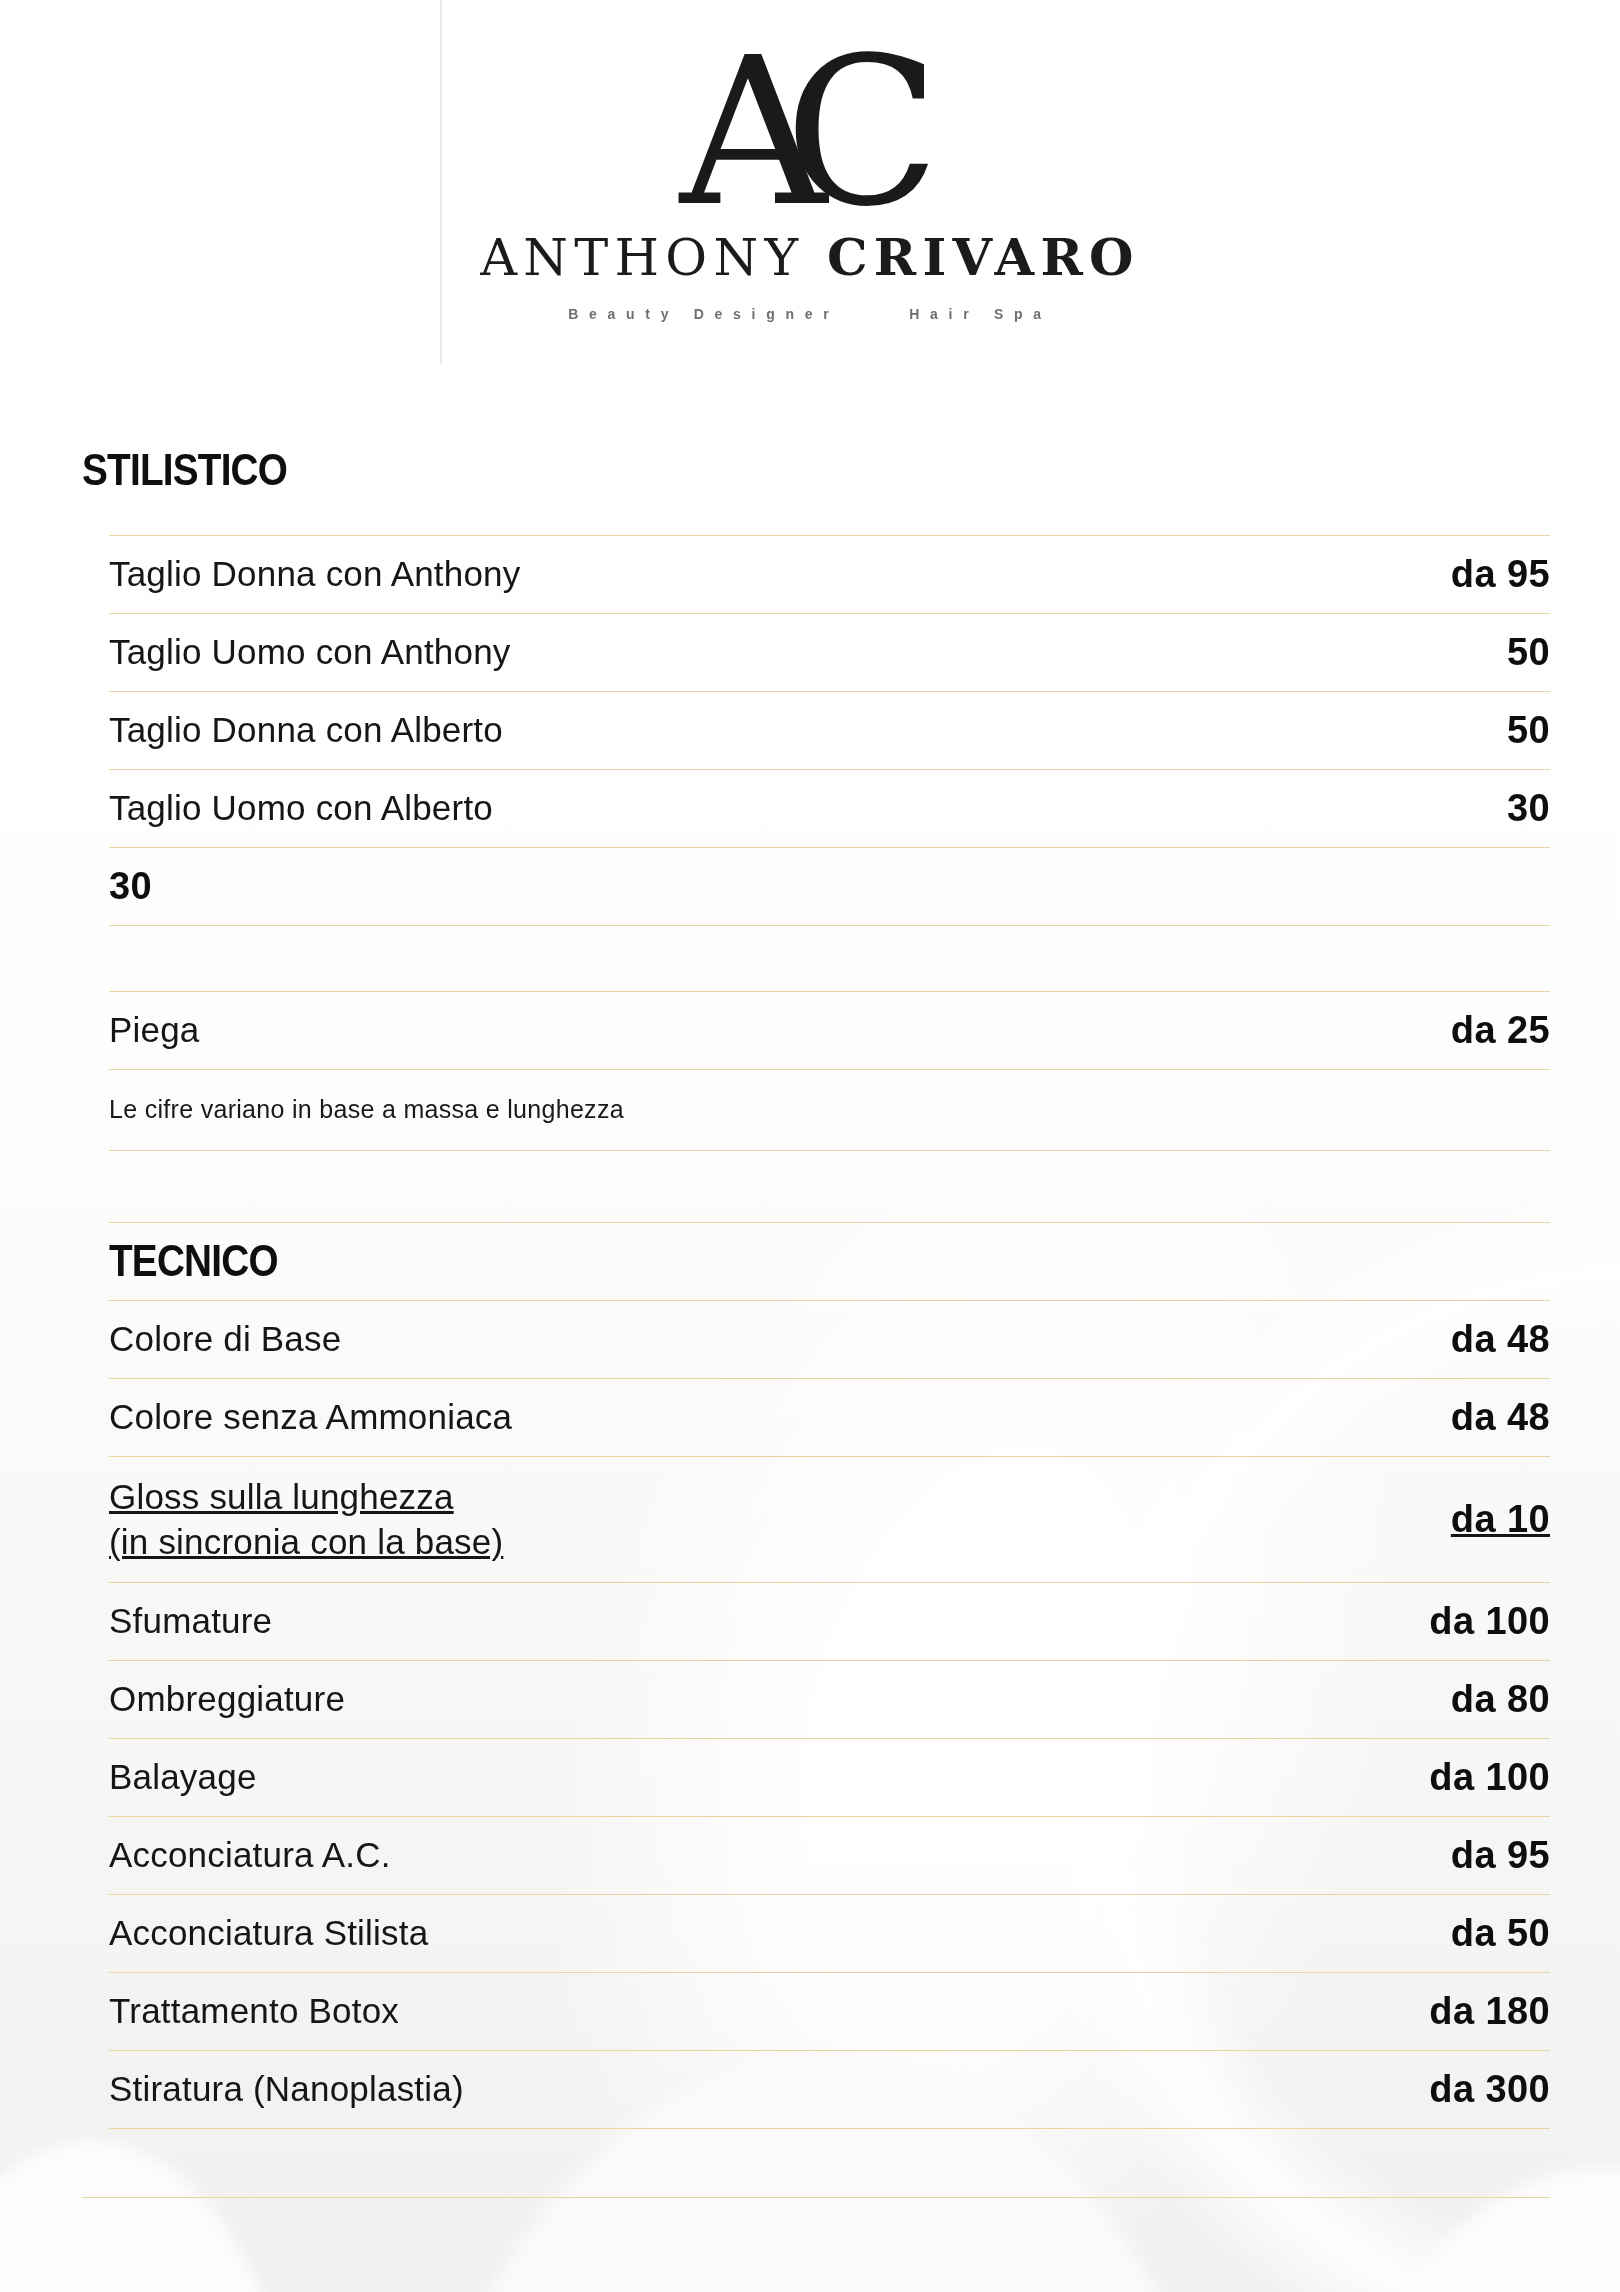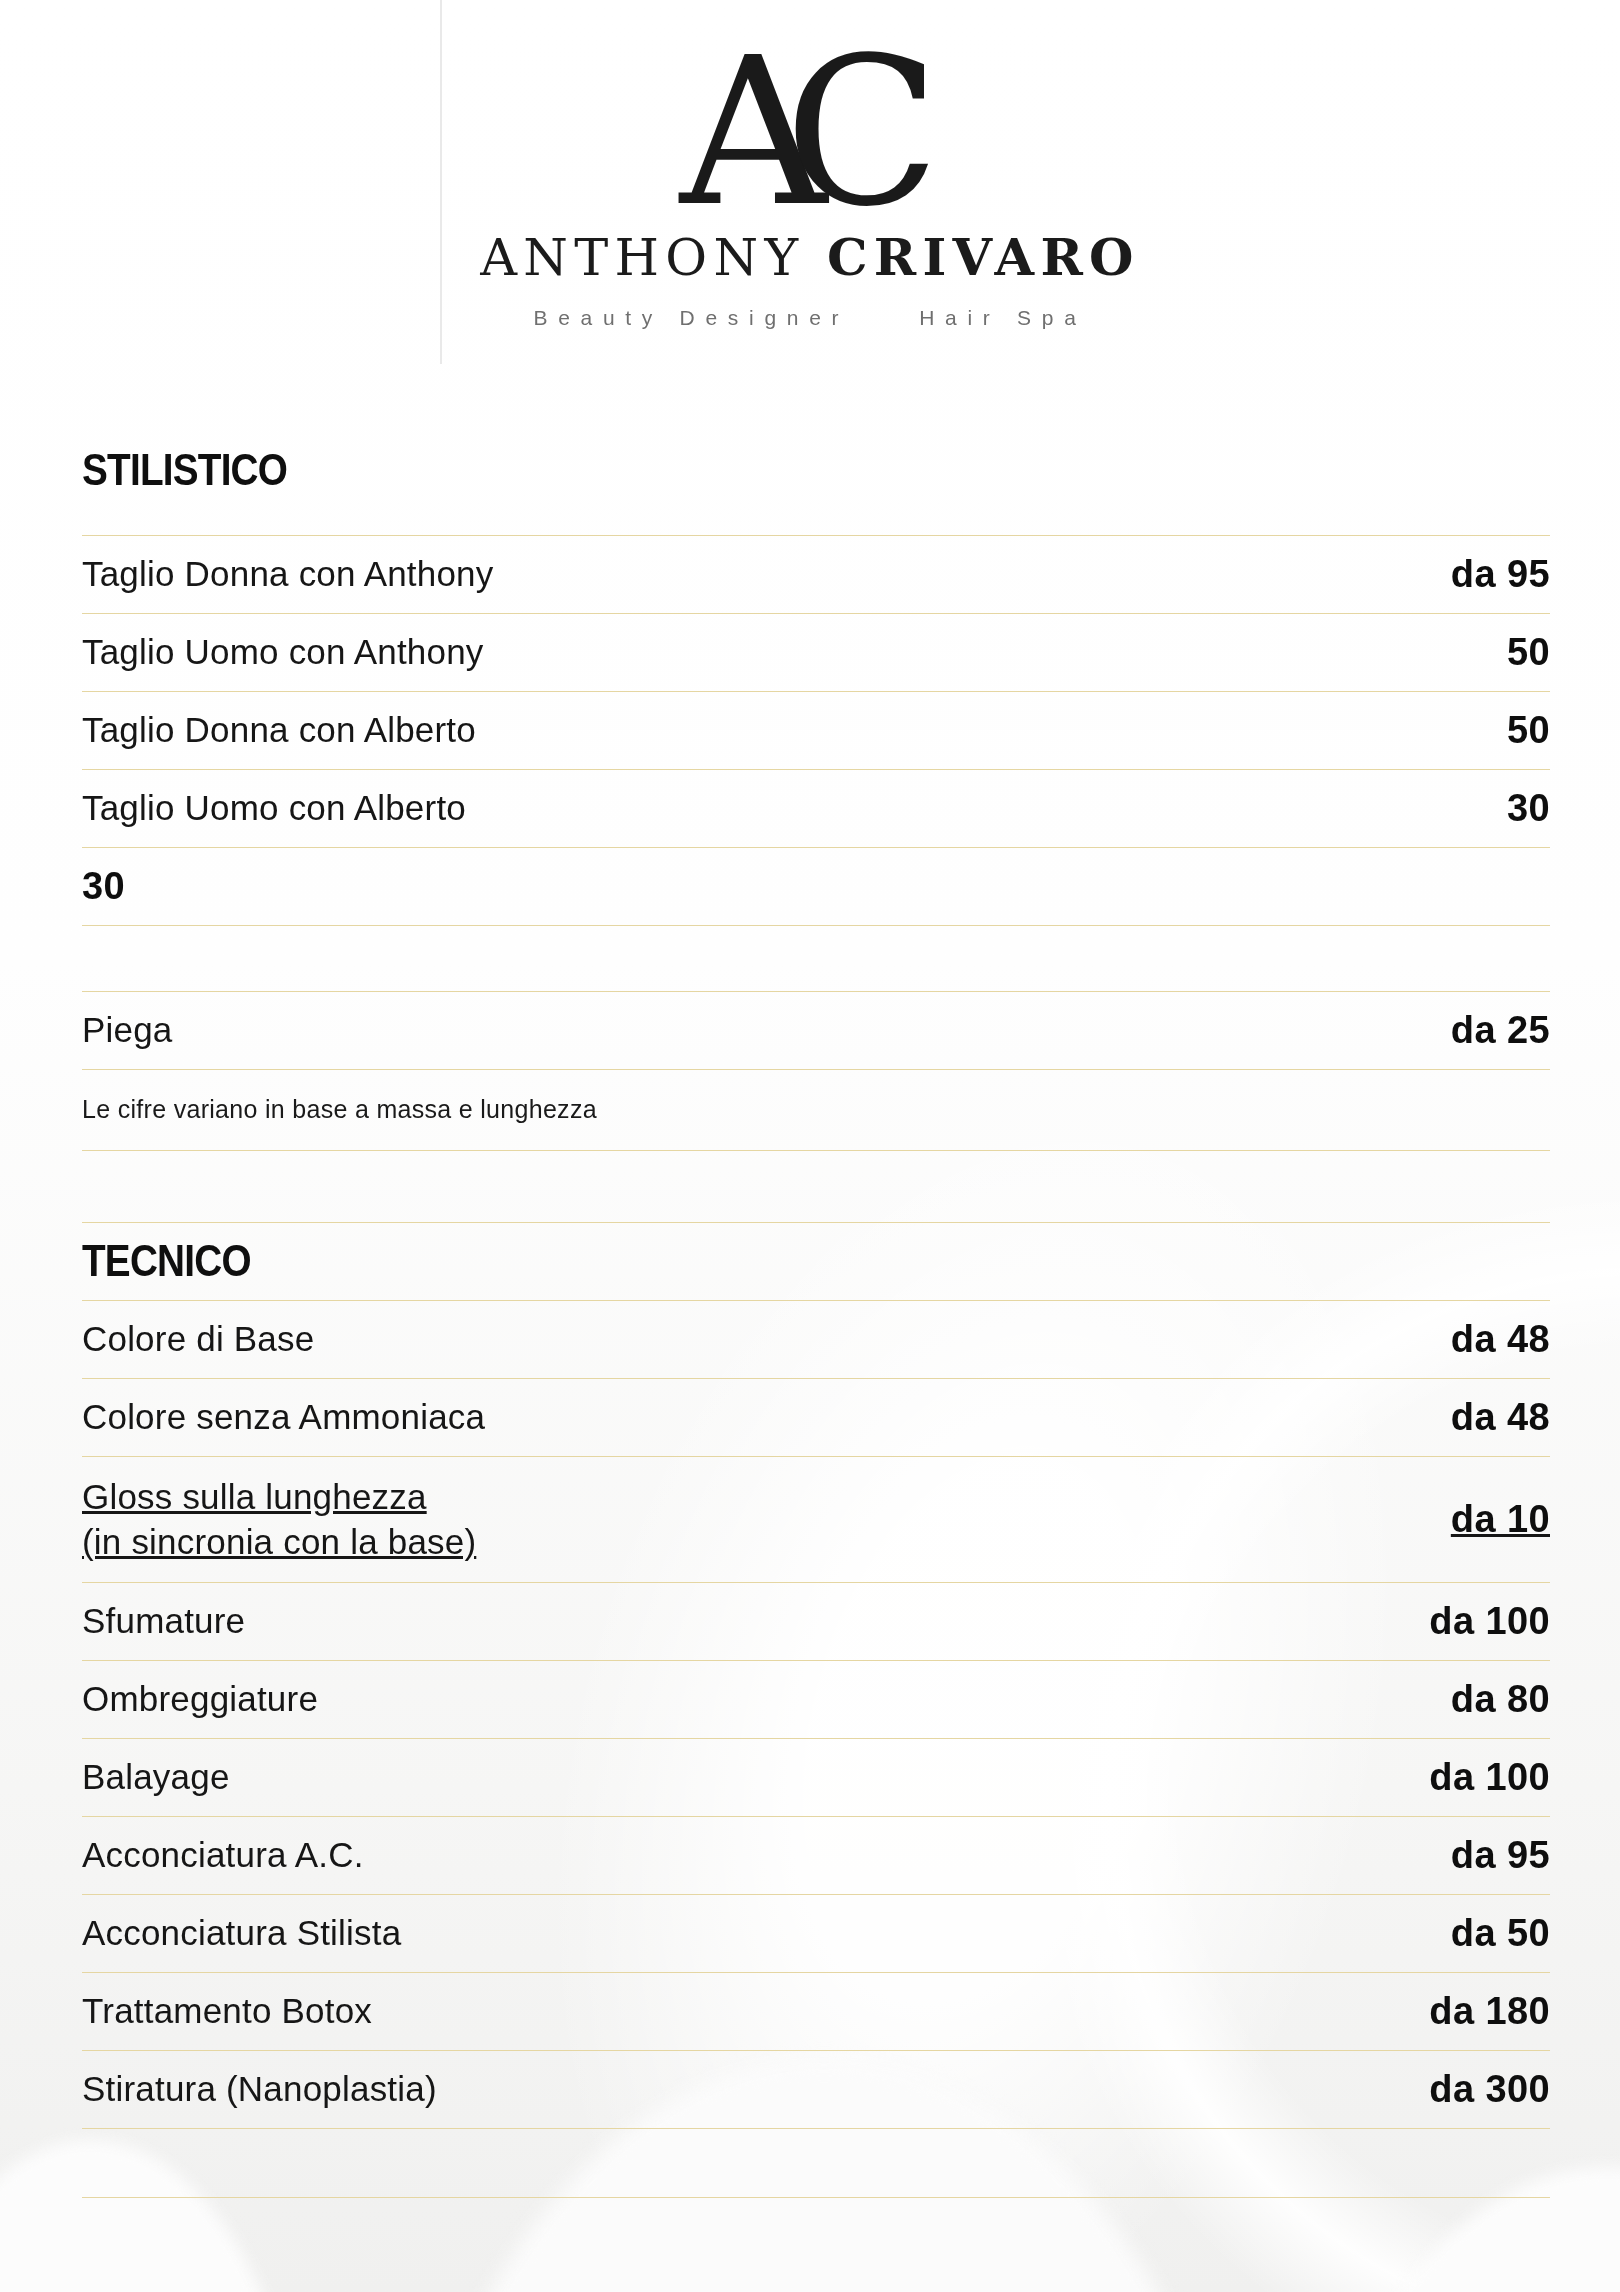--- a/index.html
+++ b/index.html
@@ -34,33 +34,33 @@
     padding-top:43px;line-height:0.82;color:#1a1a1a;
     font-family:"DejaVu Serif", serif;font-size:204px;font-weight:400;
   }
   .monogram .m-c{margin-left:-0.21em;}
   .brand-name{
     margin-top:16px;font-family:"DejaVu Serif", serif;
     font-size:51px;line-height:1;letter-spacing:6.3px;color:#1b1b1b;
   }
   .brand-name .bold{font-weight:700;}
   .tagline{
-    margin-top:24px;font-size:21px;line-height:1;letter-spacing:10.7px;
-    color:#6f6f6f;font-weight:400;
+    margin-top:24px;font-size:14px;line-height:1;letter-spacing:10.7px;
+    color:#6f6f6f;font-weight:700;
   }
   .tagline .gap{display:inline-block;width:70px;}
 
   
   .content{position:absolute;left:82px;right:70px;top:0;}
   .sec-title{
     margin:0;font-size:45px;line-height:1.06;font-weight:700;letter-spacing:-0.9px;
     color:#0f0f0f;transform:scaleX(0.86);transform-origin:left center;display:inline-block;
   }
   .h-stil{margin-top:446px;}
-  .ptable{border-top:1.8px solid #e5d6a2;}
+  .ptable{border-top:1.8px solid #e5d6a2;margin-left:27px;}
   .row{
     height:77px;border-bottom:1.8px solid #e5d6a2;
     display:flex;align-items:center;justify-content:space-between;
   }
   .row .label{
     font-size:35px;color:#161616;letter-spacing:0.2px;
     white-space:pre-line;line-height:1.3;
   }
   .row .price{font-size:38px;font-weight:700;color:#0e0e0e;letter-spacing:0.4px;}
   .row.tall{height:125px;text-decoration:underline;}

